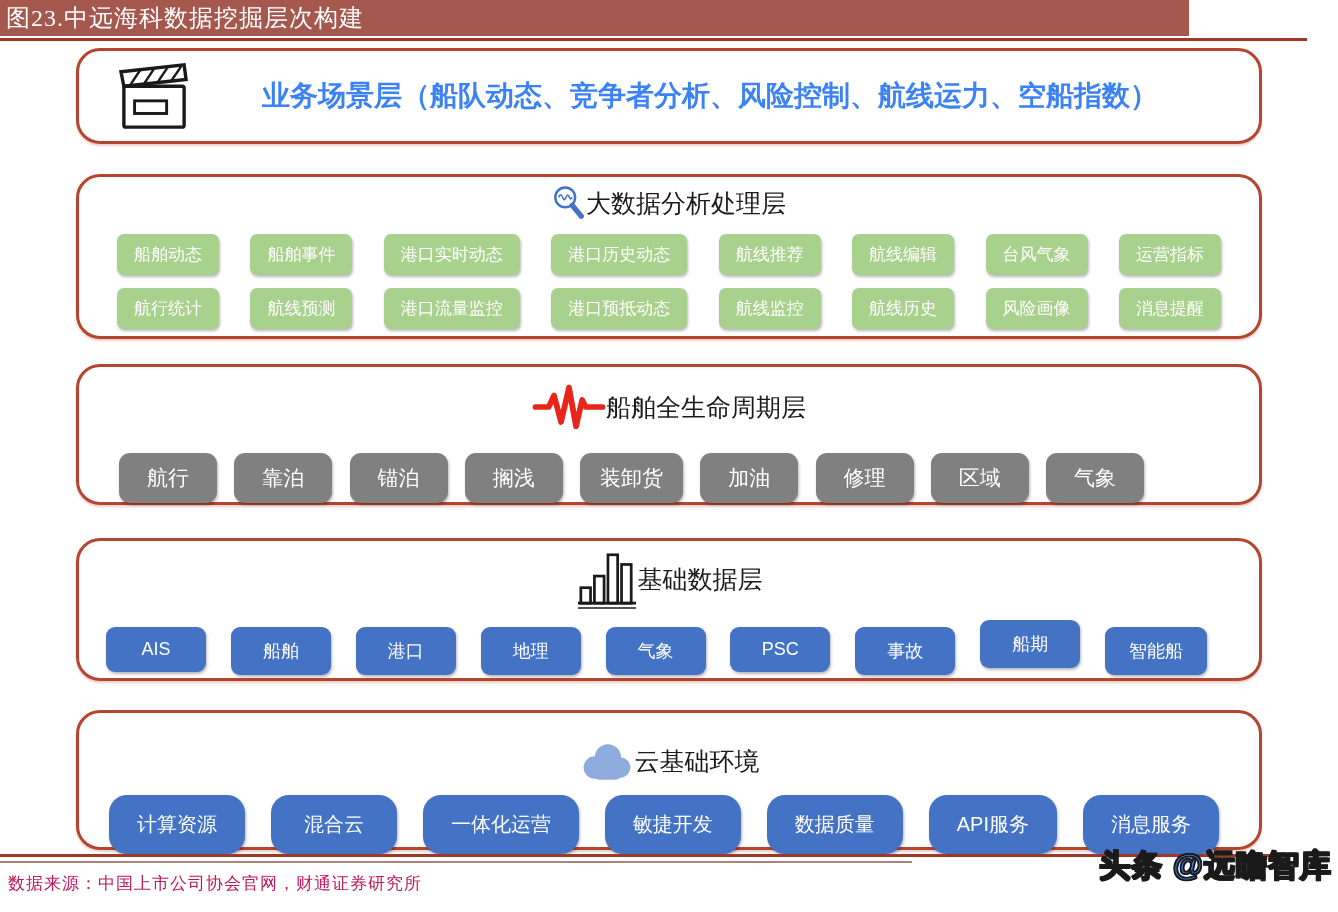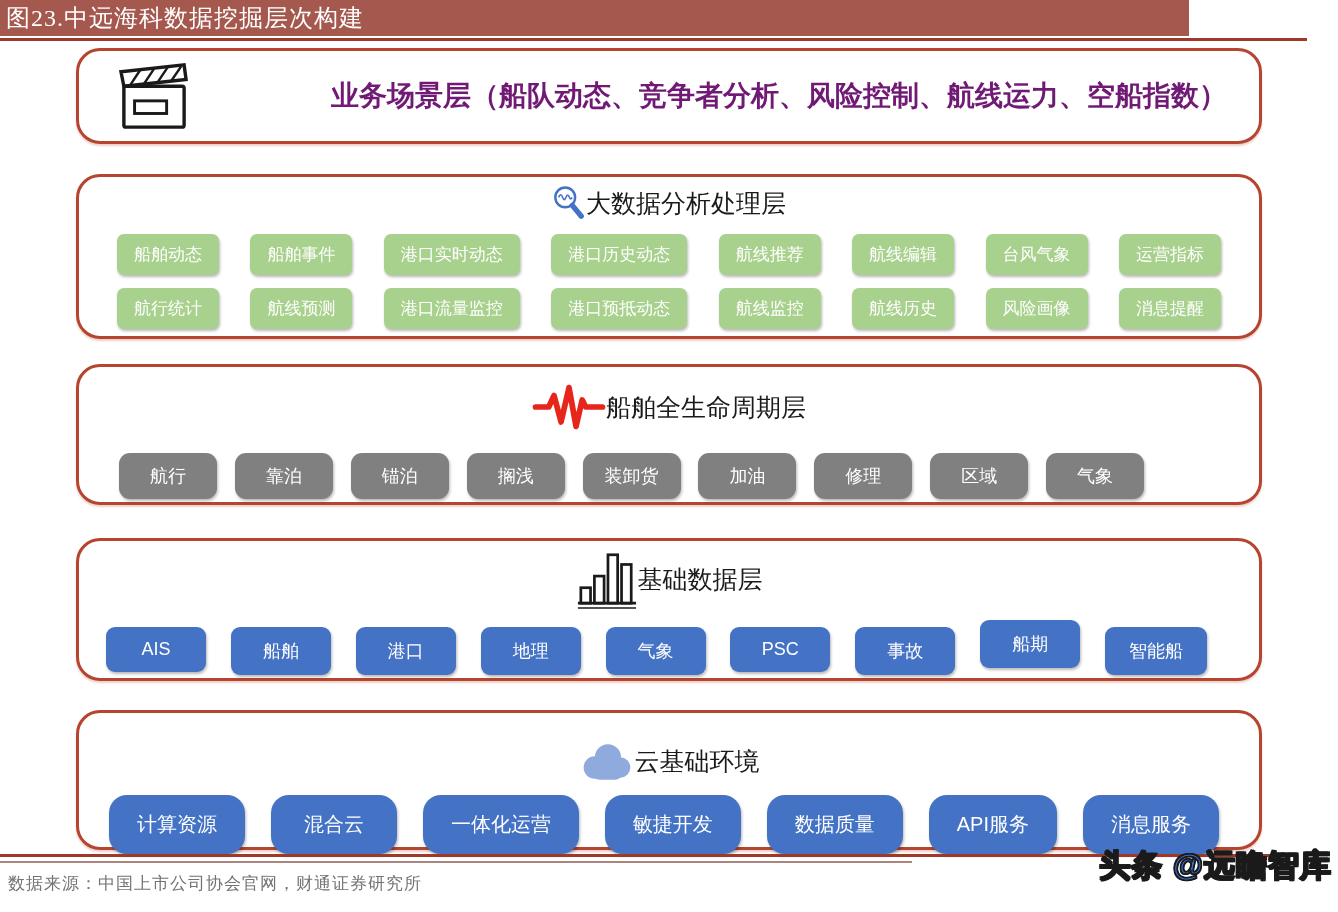--- a/index.html
+++ b/index.html
@@ -11,58 +11,58 @@
             display:flex;align-items:center;}
   .titlebar span{color:#fff;font-family:"Liberation Serif","DejaVu Serif",serif;
                  font-size:24px;padding-left:6px;letter-spacing:1px;}
   .title-rule{width:1307px;height:3px;background:var(--rule-red,#9E392A);margin-top:2px;}
 
   
   .box{box-sizing:border-box;margin-left:76px;width:1186px;
        border:3px solid var(--box-border,#B5452E);border-radius:24px;background:#fff;
        box-shadow:0 2px 2px rgba(181,69,46,.25);}
   .box-business{margin-top:7px;height:96px;display:flex;align-items:center;padding:0 30px 0 38px;}
-  .box-business h2{flex:1;text-align:right;margin:2px;font-size:28px;font-weight:700;color:#701a75;}
+  .box-business h2{flex:1;text-align:center;margin:16px;font-size:28px;font-weight:700;color:#3b82f6;}
   .box-header{display:flex;align-items:center;justify-content:center;gap:0;}
   .box-header h2{margin:0;font-size:25px;font-weight:500;color:#1a1a1a;}
 
   .box-bigdata{margin-top:30px;height:165px;padding-top:8px;}
   .box-lifecycle{margin-top:25px;height:141px;padding-top:14px;}
   .box-basedata{margin-top:33px;height:143px;padding-top:6px;}
   .box-cloud{margin-top:29px;height:140px;padding-top:28px;}
 
   
   .chip-row{display:flex;justify-content:space-between;align-items:flex-start;
             padding:0 38px;margin-top:13px;}
   .chip{display:flex;align-items:center;justify-content:center;color:#fff;white-space:nowrap;
         box-shadow:1px 2px 3px rgba(0,0,0,.28);}
   .chips-green .chip{background:var(--chip-green,#A9D18E);border-radius:7px;
                      font-size:17px;padding:9px 17px;}
   .chips-gray{padding:0 115px 0 40px;margin-top:20px;}
   .chips-gray .chip{background:var(--chip-gray,#808080);border-radius:11px;
-                    font-size:18px;min-width:58px;padding:11px 20px;}
+                    font-size:21px;min-width:58px;padding:11px 20px;}
   .chips-blue{padding:0 52px 0 27px;margin-top:16px;}
   .chips-blue .chip{background:var(--chip-blue,#4472C4);border-radius:9px;
                     font-size:18px;min-width:52px;padding:12px 24px;}
   .chips-blue .chip:nth-child(8){position:relative;top:-7px;}
   .chips-big{padding:0 40px 0 30px;margin-top:14px;}
   .chips-big .chip{background:var(--chip-blue,#4472C4);border-radius:18px;
                    font-size:20px;min-width:70px;padding:16px 28px;}
 
   
   .icon{display:inline-flex;flex:none;}
 
   
   .bottom-rule-thick{position:absolute;left:0;top:854px;width:1297px;height:3px;
                      background:var(--rule-red,#9E392A);}
   .bottom-rule-thin{position:absolute;left:0;top:861px;width:912px;height:2px;
                     background:#8C5C52;opacity:.75;}
   .source{position:absolute;left:8px;top:872px;margin:0;
           font-family:"Liberation Serif","DejaVu Serif",serif;
-          font-size:17px;color:#737373;letter-spacing:1px;}
+          font-size:17px;color:#be185d;letter-spacing:1px;}
   .watermark{position:absolute;right:6px;top:845px;font-size:31px;font-weight:700;
              color:#3b82f6;-webkit-text-stroke:1.5px #1a1a1a;letter-spacing:1px;
              text-shadow:1px 1px 0 #1a1a1a,-1px -1px 0 #1a1a1a,1px -1px 0 #1a1a1a,-1px 1px 0 #1a1a1a;}
 </style>
 </head>
 <body>
 
 <div class="page">
 
   <header class="titlebar">

